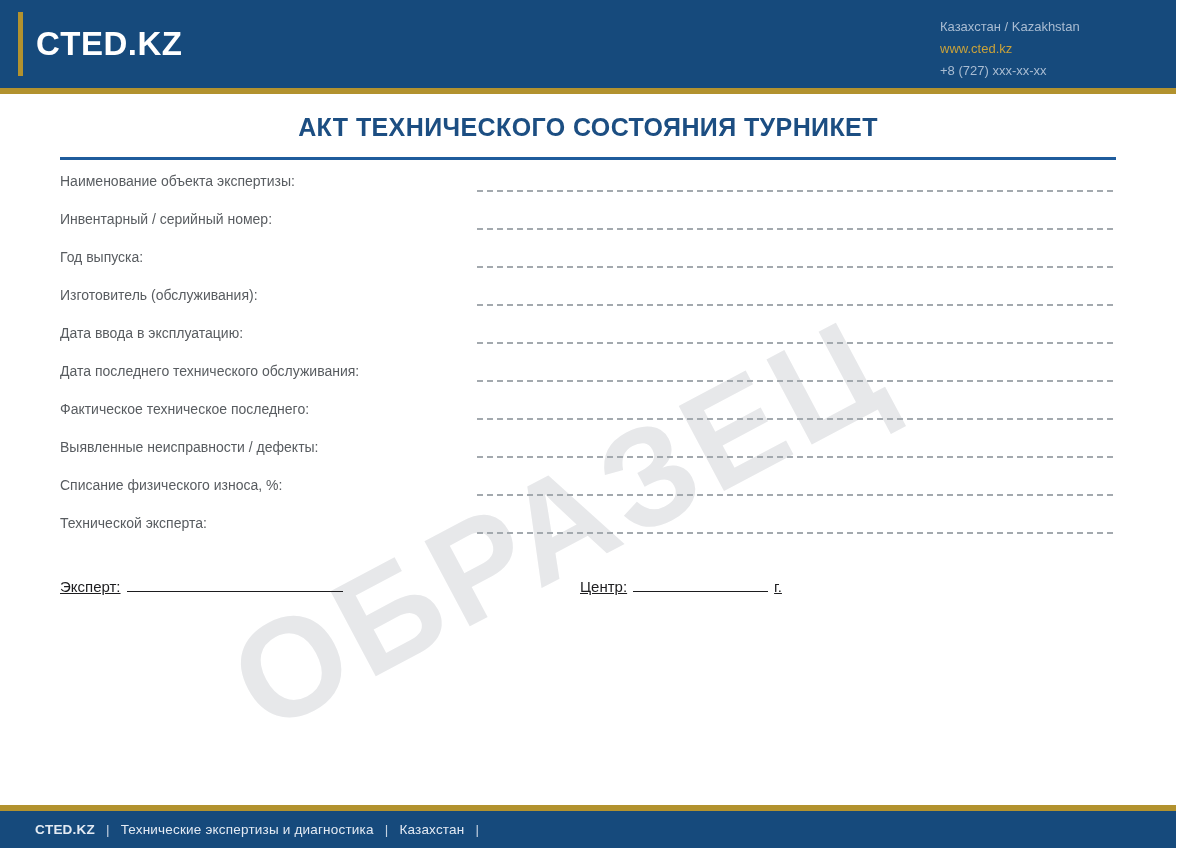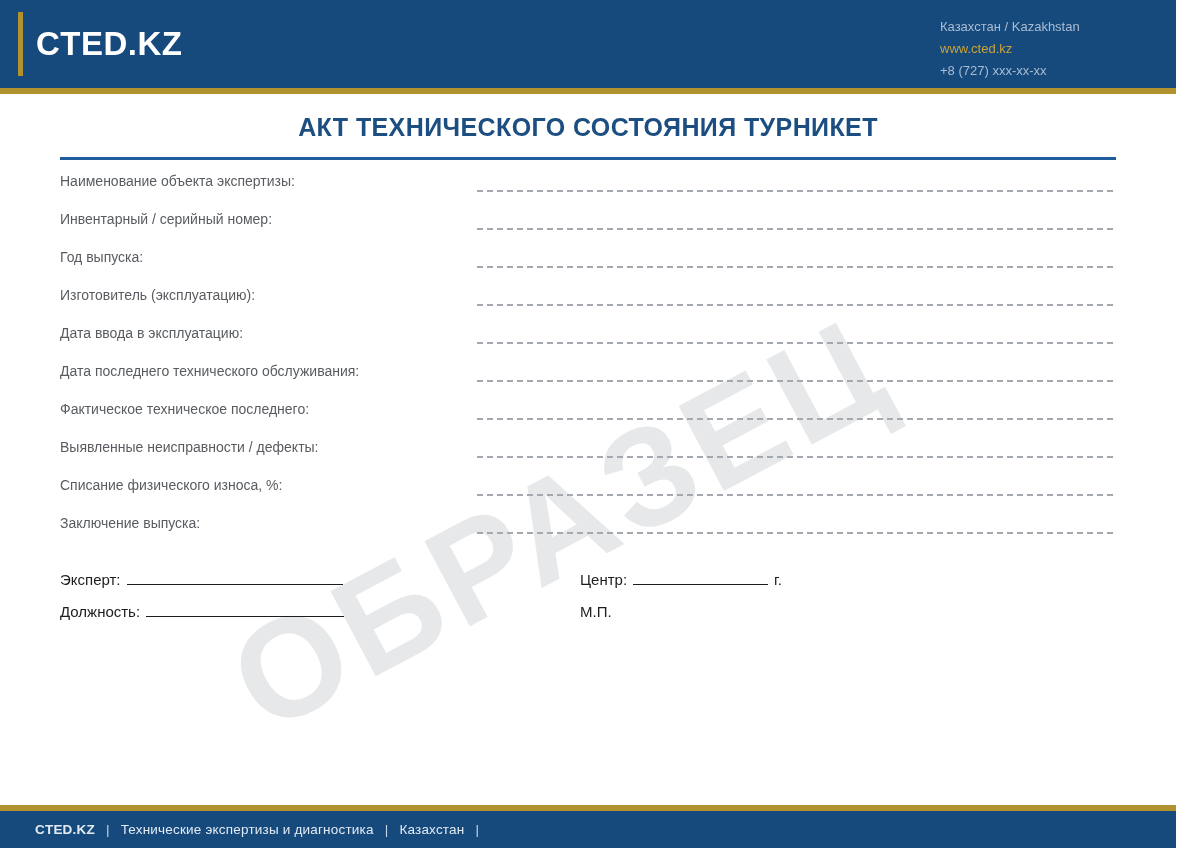--- a/index.html
+++ b/index.html
@@ -102,21 +102,21 @@
     margin-top:17px;height:2px;
     background:repeating-linear-gradient(90deg,
       var(--dash-gray) 0 6px, transparent 6px 10px);
   }
 
   
   .signature{
     margin:10px 60px 0 60px;
     color:var(--ink);font-size:15px;
   }
-  .sig-row{display:flex;height:32px;align-items:center;}
+  .sig-row{display:flex;height:32px;align-items:flex-end;text-decoration:underline;}
   .sig-left{flex:0 0 520px;display:flex;align-items:baseline;}
   .sig-right{flex:1;display:flex;align-items:baseline;}
   .sig-label{white-space:pre;}
   .sig-line{
     display:inline-block;height:13px;
     border-bottom:1px solid var(--ink);
   }
   .line-expert{width:216px;margin-left:6px;}
   .line-position{width:198px;margin-left:6px;}
   .line-date{width:135px;margin-left:6px;margin-right:6px;}
@@ -169,21 +169,21 @@
           </div>
           <div class="field-row">
             <span class="field-label">Инвентарный / серийный номер:</span>
             <span class="dash-line"></span>
           </div>
           <div class="field-row">
             <span class="field-label">Год выпуска:</span>
             <span class="dash-line"></span>
           </div>
           <div class="field-row">
-            <span class="field-label">Изготовитель (эксплуатацию):</span>
+            <span class="field-label">Изготовитель (обслуживания):</span>
             <span class="dash-line"></span>
           </div>
           <div class="field-row">
             <span class="field-label">Дата ввода в эксплуатацию:</span>
             <span class="dash-line"></span>
           </div>
           <div class="field-row">
             <span class="field-label">Дата последнего технического обслуживания:</span>
             <span class="dash-line"></span>
           </div>
@@ -193,44 +193,35 @@
           </div>
           <div class="field-row">
             <span class="field-label">Выявленные неисправности / дефекты:</span>
             <span class="dash-line"></span>
           </div>
           <div class="field-row">
             <span class="field-label">Списание физического износа, %:</span>
             <span class="dash-line"></span>
           </div>
           <div class="field-row">
-            <span class="field-label">Заключение выпуска:</span>
+            <span class="field-label">Технической эксперта:</span>
             <span class="dash-line"></span>
           </div>
         </div>
 
       <div class="signature">
         <div class="sig-row">
           <div class="sig-left">
             <span class="sig-label">Эксперт:</span>
             <span class="sig-line line-expert"></span>
           </div>
           <div class="sig-right">
             <span class="sig-label">Центр:</span>
             <span class="sig-line line-date"></span>
             <span class="sig-label">г.</span>
-          </div>
-        </div>
-        <div class="sig-row">
-          <div class="sig-left">
-            <span class="sig-label">Должность:</span>
-            <span class="sig-line line-position"></span>
-          </div>
-          <div class="sig-right">
-            <span class="sig-label">М.П.</span>
           </div>
         </div>
       </div>
     </div>
   </div>
 
   <div class="footer">
     <div class="footer-gold"></div>
     <div class="footer-bar">
       <span class="footer-brand">CTED.KZ</span>

